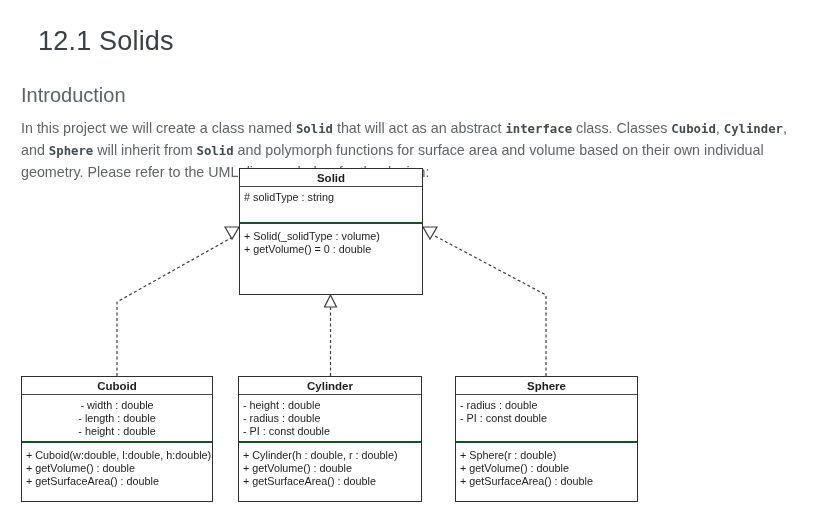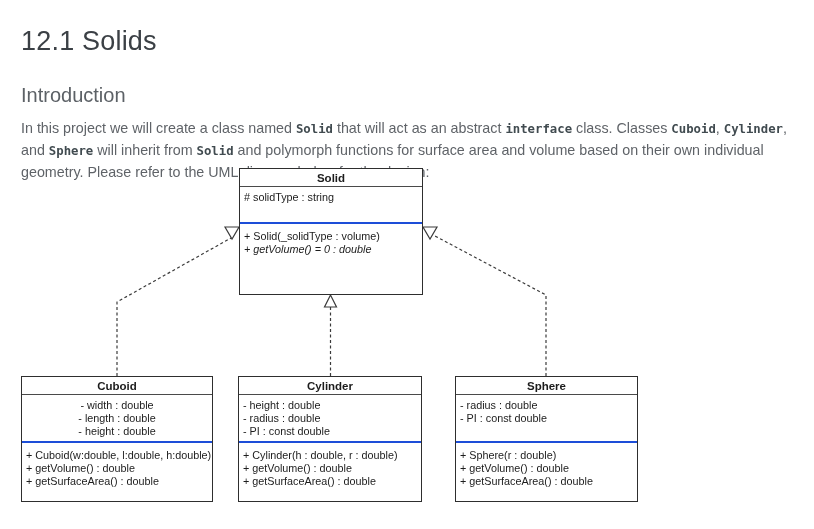--- a/index.html
+++ b/index.html
@@ -4,21 +4,21 @@
 <style>
   html, body { margin:0; padding:0; }
   body {
     width:814px; height:529px;
     background:#ffffff;
     font-family:"Liberation Sans", sans-serif;
     position:relative;
     overflow:hidden;
   }
   .page-title {
-    position:absolute; left:21px; top:8px;
+    position:absolute; left:38px; top:8px;
     font-size:27px; font-weight:400; color:#3b4045;
     letter-spacing:.2px;
   }
   .section-heading {
     position:absolute; left:21px; top:67px;
     font-size:20px; font-weight:400; color:#5c6166;text-align:center;
   }
   .intro {
     position:absolute; left:21px; top:104px; width:782px;
     font-size:14.3px; line-height:21px; color:#5f6368;
@@ -35,25 +35,25 @@
     border:1.5px solid #2e2e2e; box-sizing:border-box;
     color:#1c1c1c;
   }
   .uml-title {
     height:18px; line-height:18px; text-align:center;
     font-size:11.5px; font-weight:700;
     border-bottom:1px solid #4a4a4a; box-sizing:border-box;
   }
   .uml-attrs {
     box-sizing:border-box; padding:4px 4px 0 4px;
-    border-bottom:2px solid #1d4ed8;
+    border-bottom:2px solid #14532d;
   }
   .uml-methods { box-sizing:border-box; padding:6px 4px 0 4px; }
   .uml-line { font-size:10.8px; line-height:13px; white-space:nowrap; }
-  .uml-line.italic { font-style:italic; }
+  .uml-line.italic { }
 </style>
 </head>
 <body>
 
 <h1 class="page-title">12.1 Solids</h1>
 <h2 class="section-heading">Introduction</h2>
 
 <p class="intro"><span>In this project we will create a class named </span><span class="code">Solid</span><span> that will act as an abstract </span><span class="code">interface</span><span> class. Classes </span><span class="code">Cuboid</span><span>, </span><span class="code">Cylinder</span><span>, and </span><span class="code">Sphere</span><span> will inherit from </span><span class="code">Solid</span><span> and polymorph functions for surface area and volume based on their own individual geometry. Please refer to the UML diagram below for the design:</span></p>
 
 <div class="diagram">

